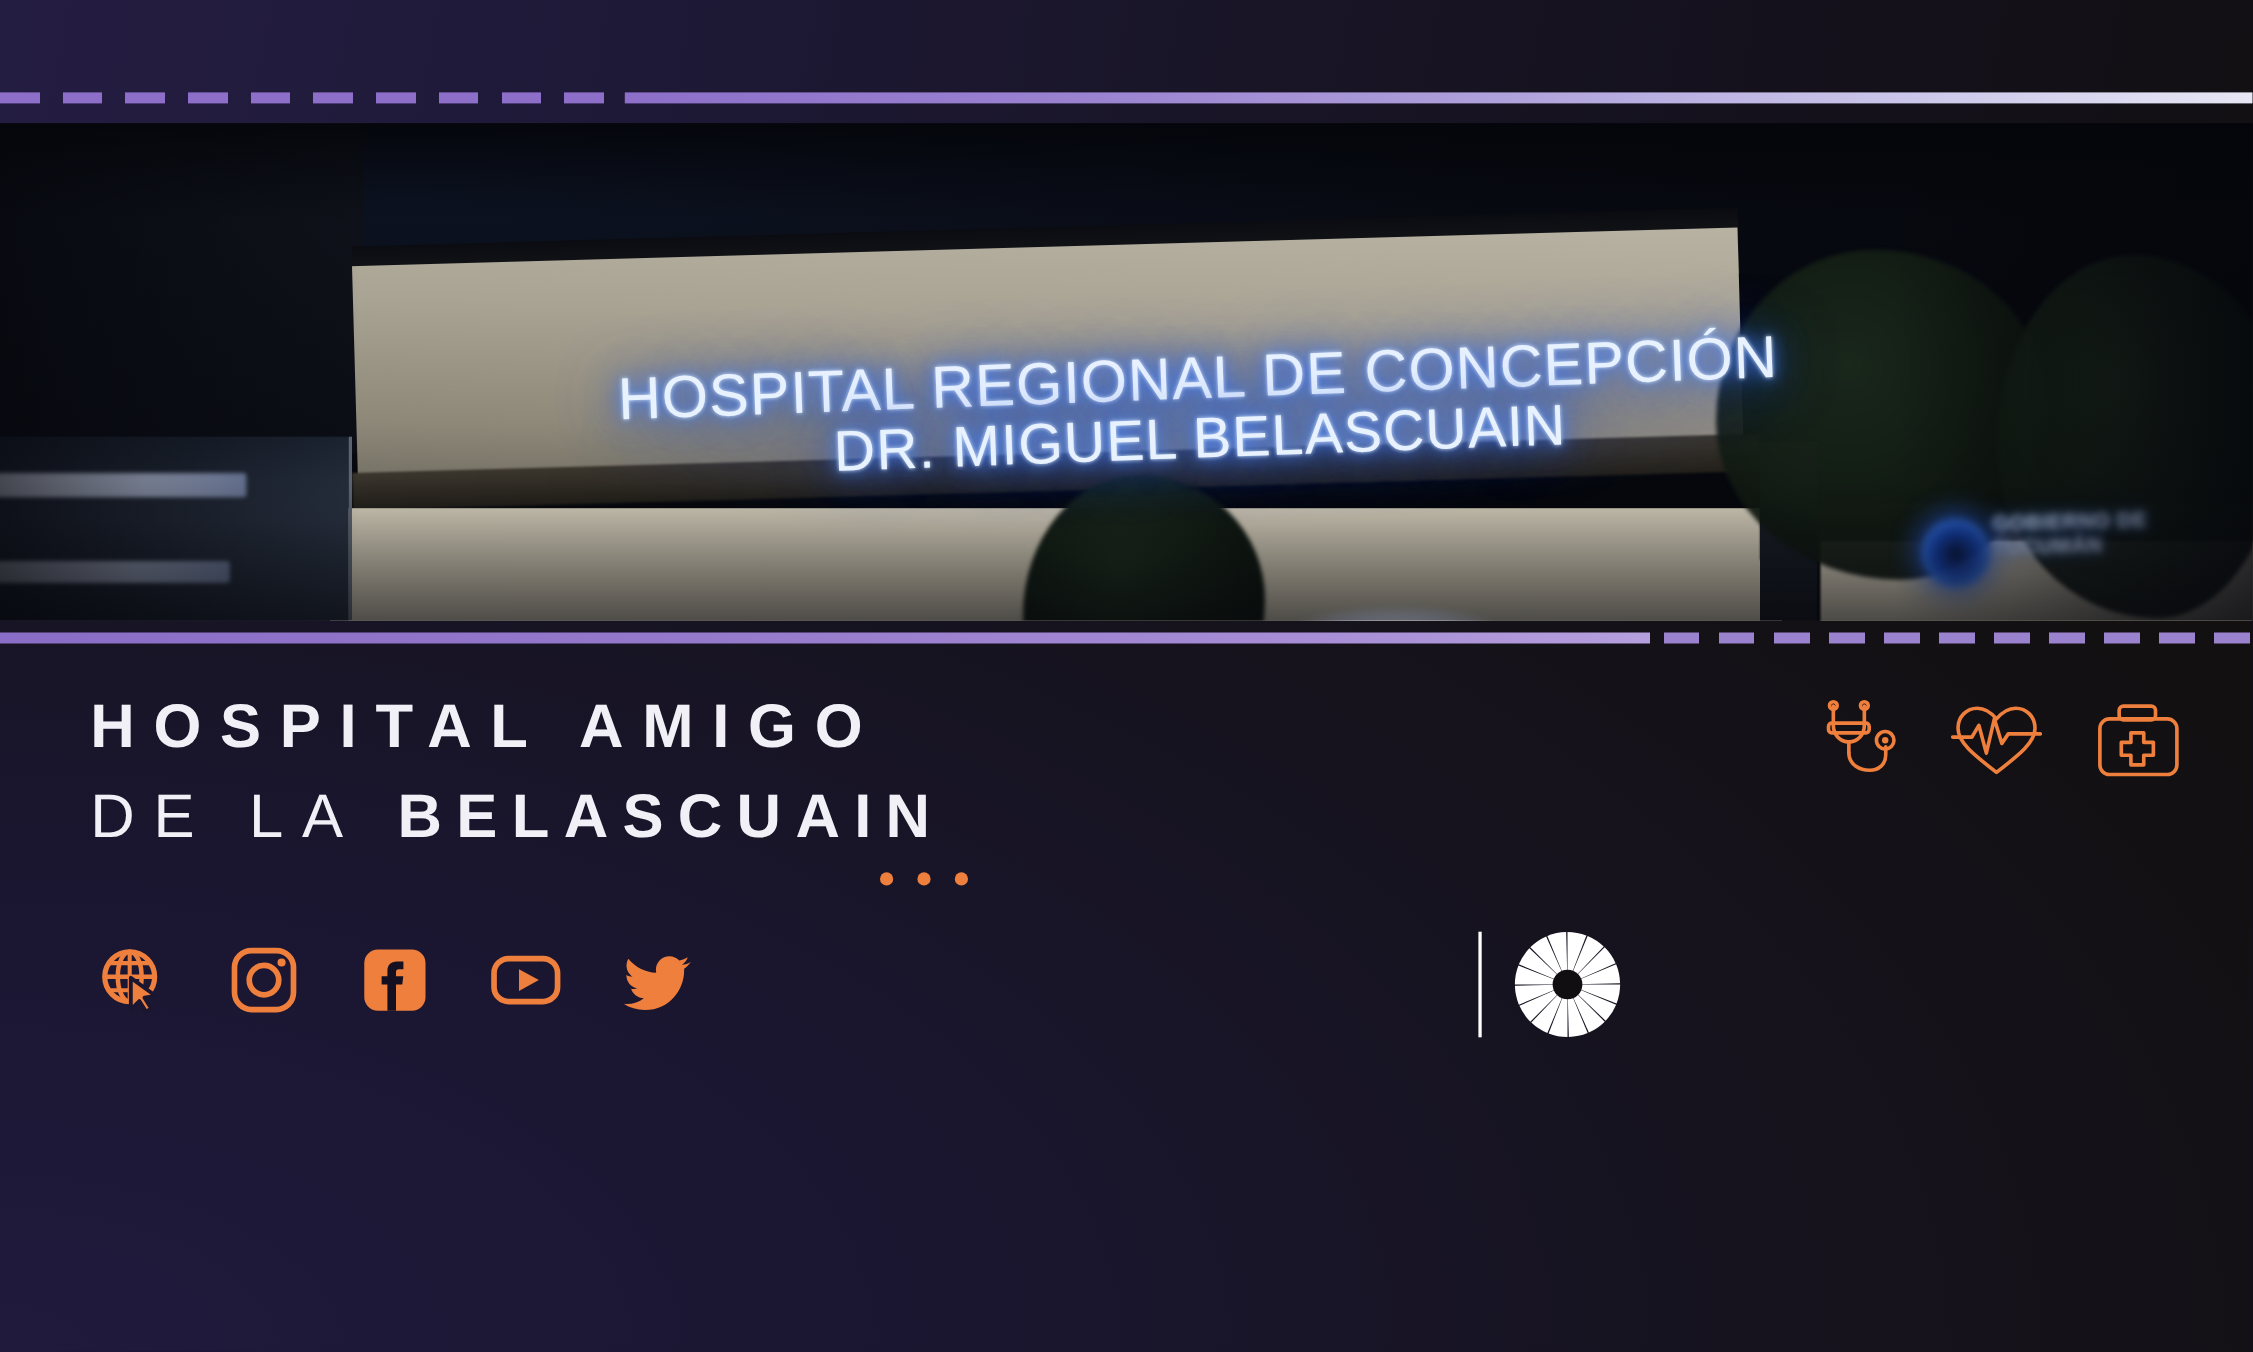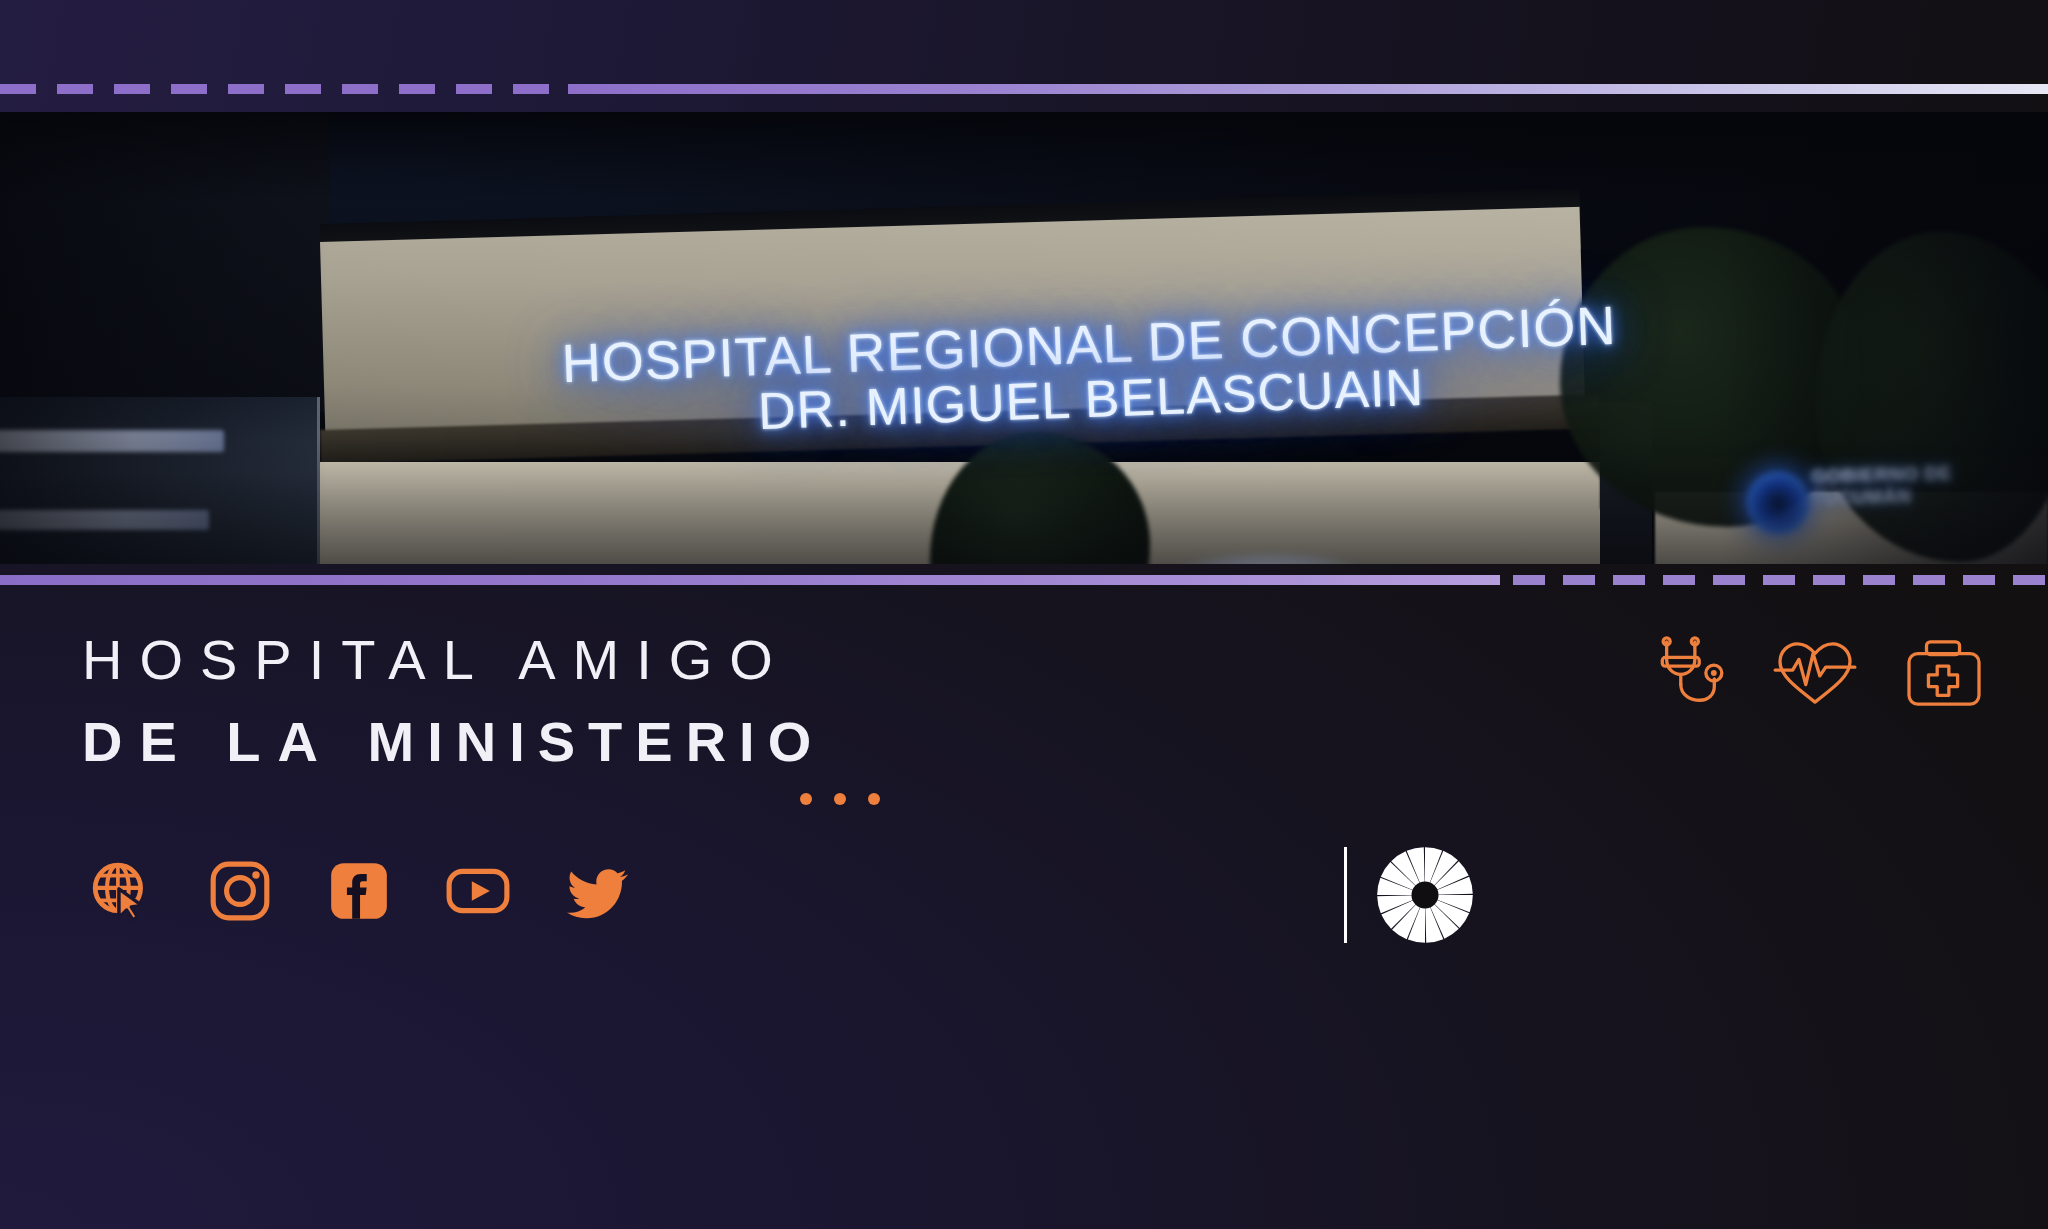--- a/index.html
+++ b/index.html
@@ -183,23 +183,23 @@
     background: repeating-linear-gradient(to right,
       rgba(0,0,0,0) 0px, rgba(0,0,0,0) 18px, #9b82cf 18px, #9b82cf 50px);
   }
 
   
   .headline {
     position:absolute; left:82px; top:632px; width:980px;
     color:#f1f0f6;
   }
   .hl-row { white-space:nowrap; line-height:1.0; }
-  .hl-1 { font-size:56px; font-weight:400; letter-spacing:17px; }
+  .hl-1 { font-size:56px; font-weight:700; letter-spacing:17px; }
   .hl-2 { font-size:56px; margin-top:26px; }
-  .hl-thin { font-weight:700; letter-spacing:17px; }
+  .hl-thin { font-weight:400; letter-spacing:17px; }
   .hl-bold { font-weight:700; letter-spacing:13px; }
   .dots {
     position:absolute; left:800px; top:793px; display:flex; gap:22px;
   }
   .dot { width:12px; height:12px; border-radius:50%; background:#ef7f3c; }
 
   
   .social {
     position:absolute; left:88px; top:858px;
     display:flex; align-items:center; gap:53px;
@@ -280,21 +280,21 @@
   </div>
 
   <div class="rule rule-bottom">
     <div class="rule-solid-left"></div>
     <div class="rule-dash-right"></div>
   </div>
 
   <div class="headline">
     <div class="hl-row hl-1">HOSPITAL AMIGO</div>
     <div class="hl-row hl-2">
-      <span class="hl-thin">DE LA</span><span class="hl-thin">&nbsp;</span><span class="hl-bold">MINISTERIO</span>
+      <span class="hl-thin">DE LA</span><span class="hl-thin">&nbsp;</span><span class="hl-bold">BELASCUAIN</span>
     </div>
   </div>
   <div class="dots">
     <span class="dot"></span>
     <span class="dot"></span>
     <span class="dot"></span>
   </div>
 
   <div class="social">
     <a class="soc" href="#">

